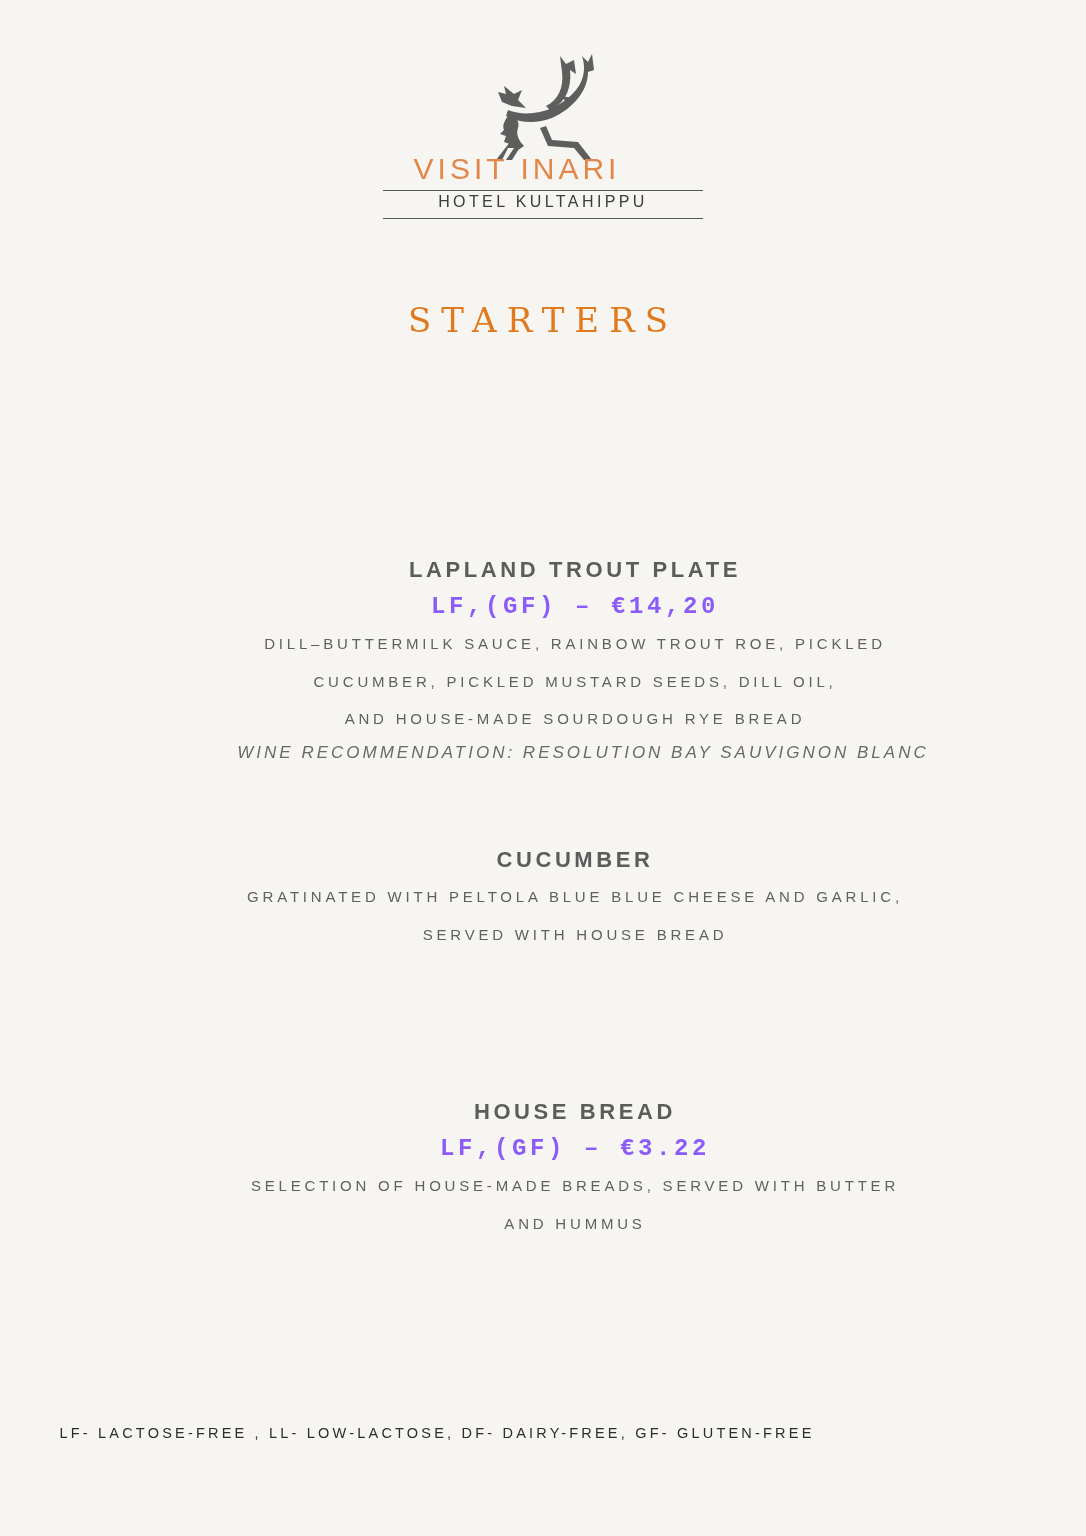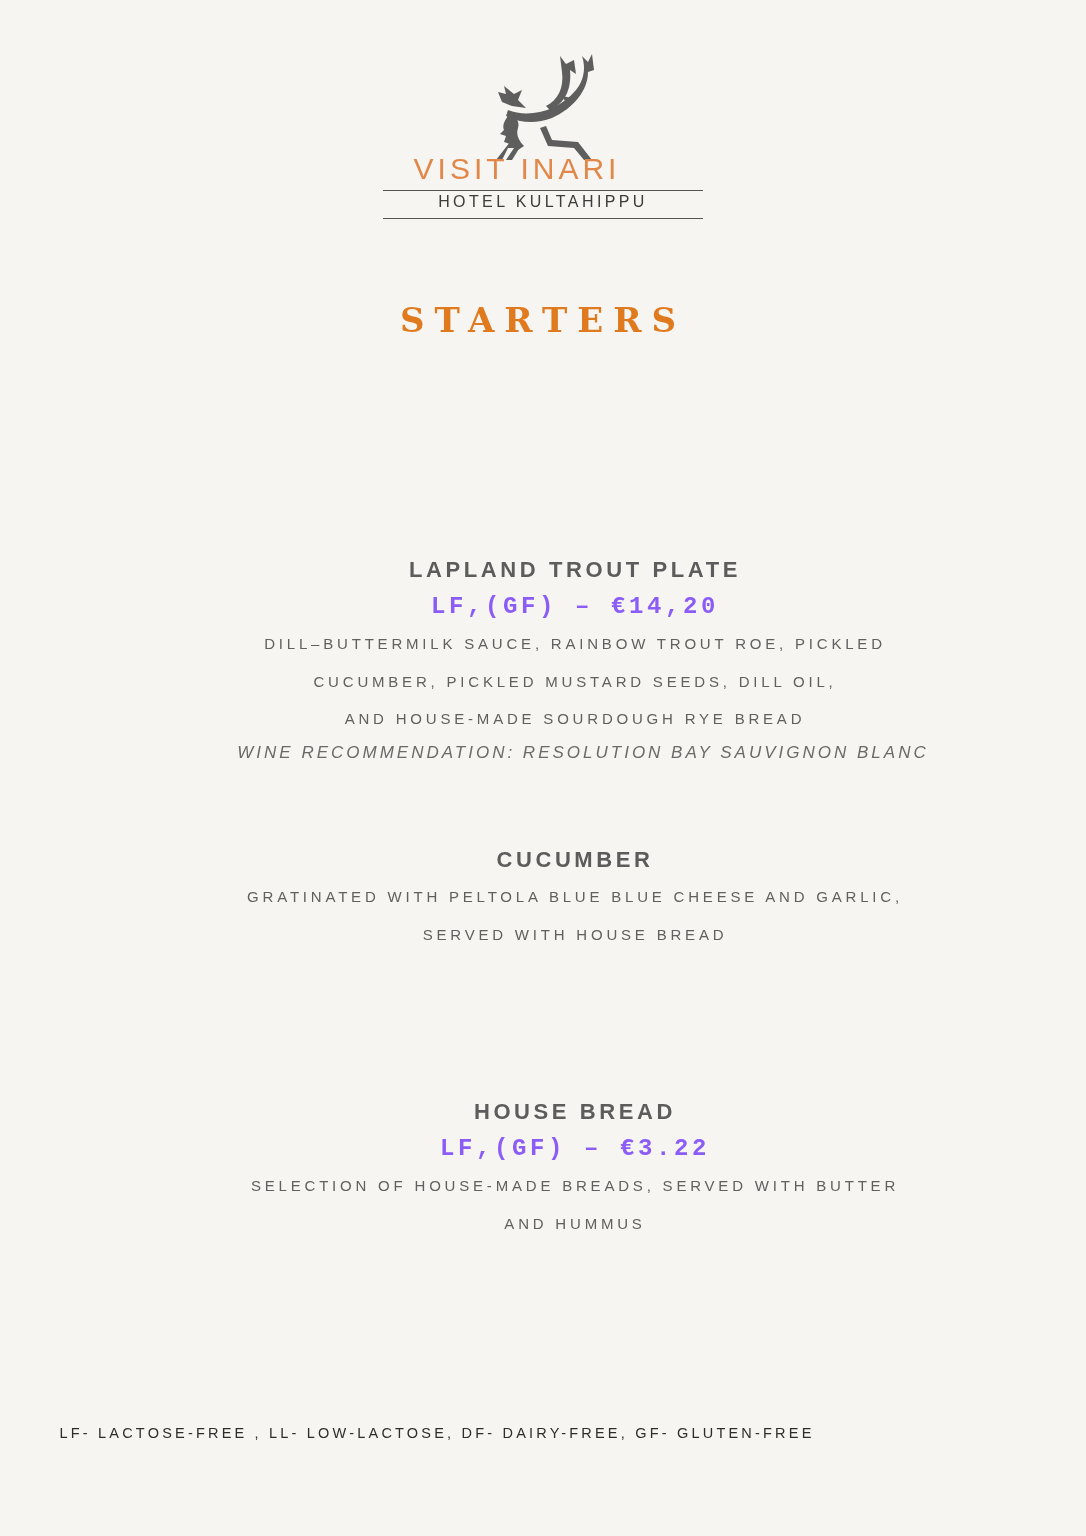--- a/index.html
+++ b/index.html
@@ -13,21 +13,21 @@
     position:absolute; top:152px; left:0; width:1034px; text-align:center;
     color:#e2874a; font-size:30px; letter-spacing:4px; font-weight:300;
   }
   .rule { position:absolute; left:383px; width:320px; height:1px; background:#555; }
   .hotel {
     position:absolute; top:193px; left:0; width:1086px; text-align:center;
     font-size:16px; letter-spacing:3.4px; color:#3c3c3c;
   }
   .title {
     position:absolute; top:300px; left:0; width:1086px; text-align:center;
-    font-family:"DejaVu Serif", serif; color:#e07a1f; font-size:34px; letter-spacing:10px; font-weight:bold;
+    font-family:"DejaVu Serif", serif; color:#e07a1f; font-size:34px; letter-spacing:10px; font-weight:normal;
   }
   .item { position:absolute; left:0; width:1086px; text-align:center;padding-left:32px; }
   .item .name { font-weight:bold; font-size:22px; letter-spacing:3.6px; line-height:37px; color:#5c5c5c; }
   .item .price { font-weight:bold; font-size:24px; letter-spacing:3.6px; line-height:37px; color:#8b5cf6;font-family:Liberation Mono, monospace; }
   .item .desc { font-size:15px; letter-spacing:3.8px; line-height:37.5px; color:#606060; }
   .item .wine { font-style:italic; font-size:17px; letter-spacing:3px; line-height:30px; color:#6a6a6a;margin-left:16px; }
   .legend {
     position:absolute; top:1425px; left:0; width:874px; text-align:center;
     font-size:14.5px; letter-spacing:3.2px; color:#2d2d2d;
   }

